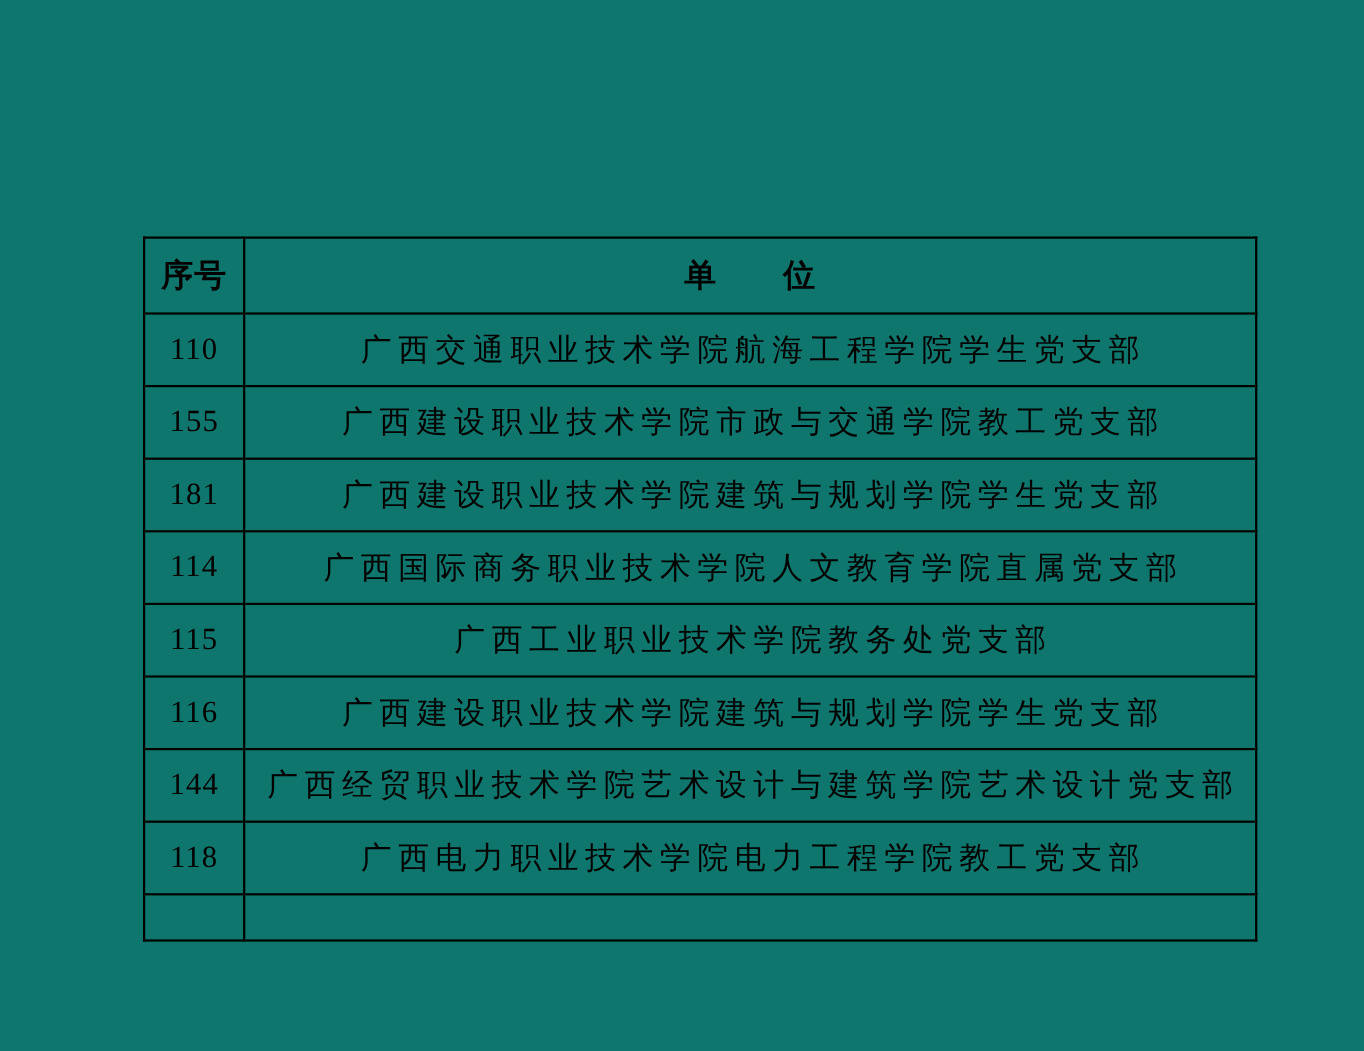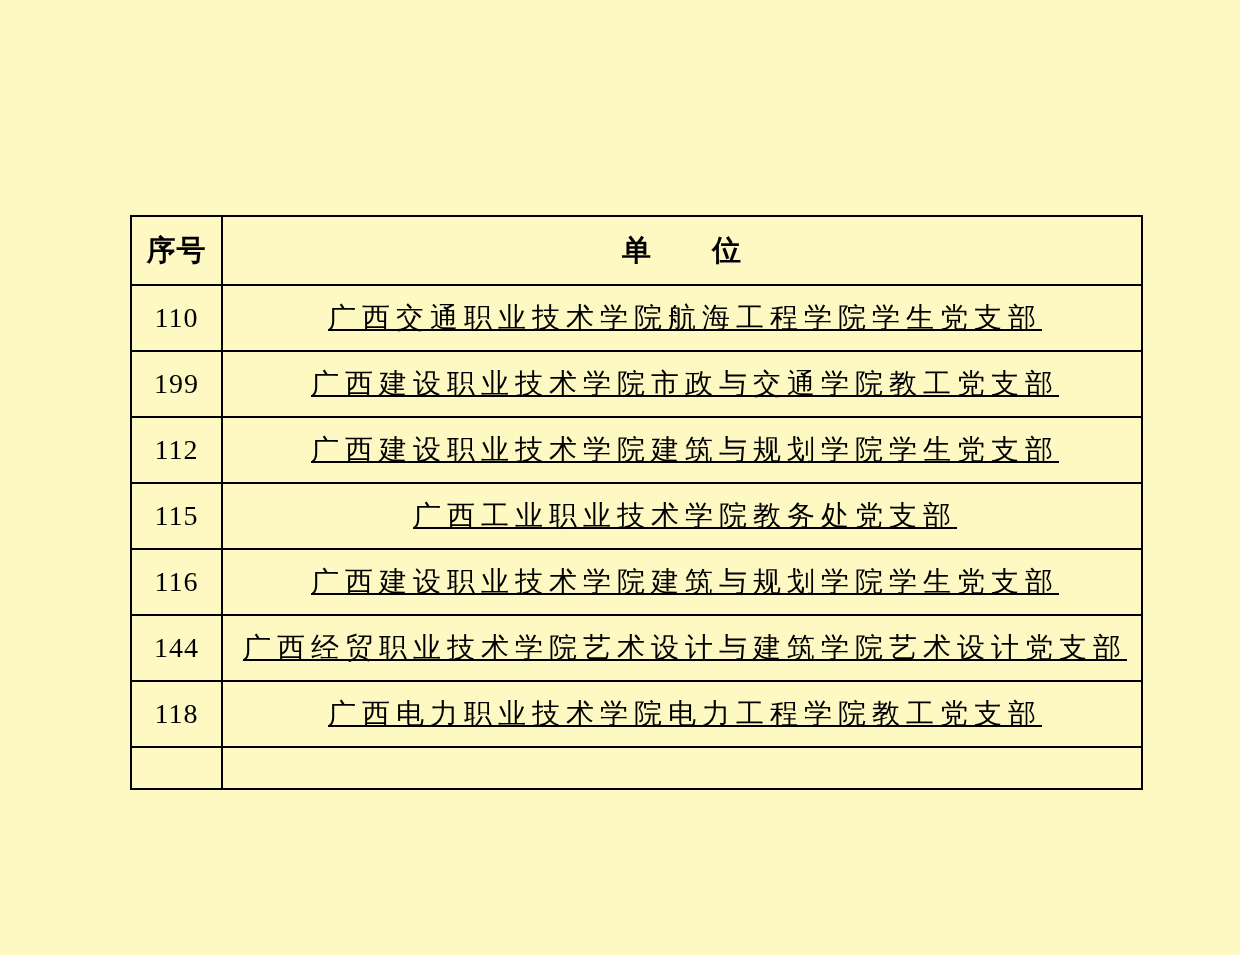--- a/index.html
+++ b/index.html
@@ -4,21 +4,21 @@
 <style>
   html, body {
     margin: 0;
     padding: 0;
     background: #ffffff;
   }
   .page {
     position: relative;
     width: 1240px;
     height: 955px;
-    background: #fef9c3;
+    background: #0f766e;
     overflow: hidden;
   }
   table.unit-table {
     position: absolute;
     left: 130px;
     top: 215px;
     width: 1013px;
     border-collapse: collapse;
     table-layout: fixed;
   }
@@ -47,21 +47,20 @@
     font-weight: normal;
     font-size: 28px;
     letter-spacing: 1px;
   }
   td.unit-cell {
     font-family: "Liberation Serif", serif;
     font-weight: normal;
     font-size: 28px;
     letter-spacing: 6px;
     text-indent: 6px; 
-    text-decoration: underline;
   }
 </style>
 </head>
 <body>
 
 <div class="page">
 
   <table class="unit-table">
     <colgroup>
       <col class="col-index">
@@ -73,30 +72,34 @@
         <th class="header-cell">单　　位</th>
       </tr>
     </thead>
     <tbody id="table-body">
     <tr class="data-row">
       <td class="num-cell">110</td>
       <td class="unit-cell">广西交通职业技术学院航海工程学院学生党支部</td>
     </tr>
 
     <tr class="data-row">
-      <td class="num-cell">199</td>
+      <td class="num-cell">155</td>
       <td class="unit-cell">广西建设职业技术学院市政与交通学院教工党支部</td>
     </tr>
 
     <tr class="data-row">
-      <td class="num-cell">112</td>
+      <td class="num-cell">181</td>
       <td class="unit-cell">广西建设职业技术学院建筑与规划学院学生党支部</td>
     </tr>
 
 
+    <tr class="data-row">
+      <td class="num-cell">114</td>
+      <td class="unit-cell">广西国际商务职业技术学院人文教育学院直属党支部</td>
+    </tr>
 
     <tr class="data-row">
       <td class="num-cell">115</td>
       <td class="unit-cell">广西工业职业技术学院教务处党支部</td>
     </tr>
 
     <tr class="data-row">
       <td class="num-cell">116</td>
       <td class="unit-cell">广西建设职业技术学院建筑与规划学院学生党支部</td>
     </tr>

